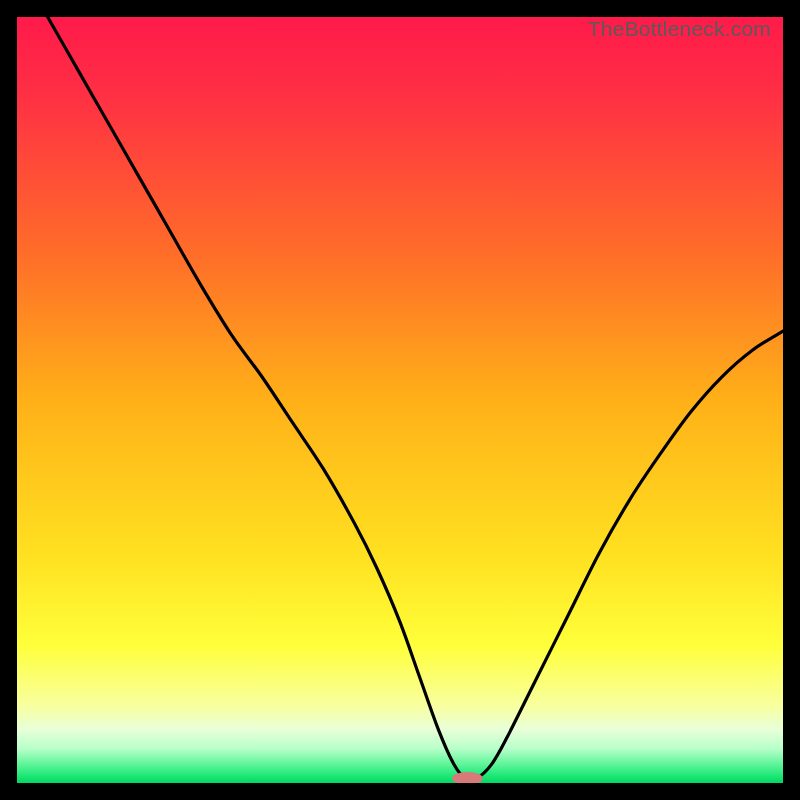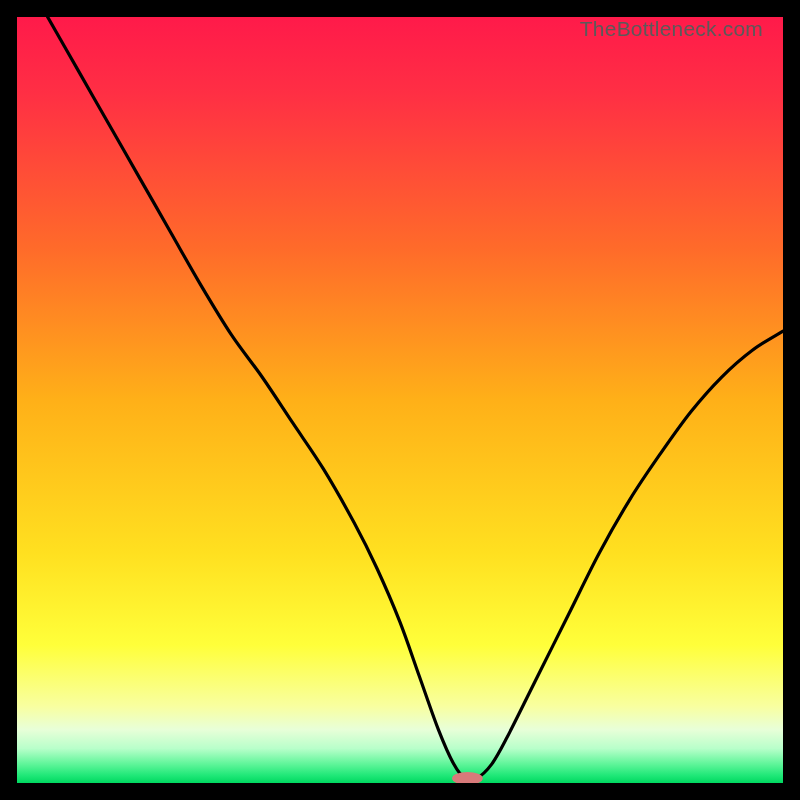--- a/index.html
+++ b/index.html
@@ -22,21 +22,21 @@
   .plot-area {
     position: absolute;
     left: 0;
     top: 0;
     width: 766px;
     height: 766px;
   }
   .watermark {
     position: absolute;
     top: 0px;
-    right: 20px;
+    right: 12px;
     color: #5a5a5a;
     font-size: 21px;
     font-weight: 500;
     letter-spacing: 0.2px;
     font-family: Arial, Helvetica, sans-serif;
   }
   svg { display: block; }
 </style>
 </head>
 <body>

